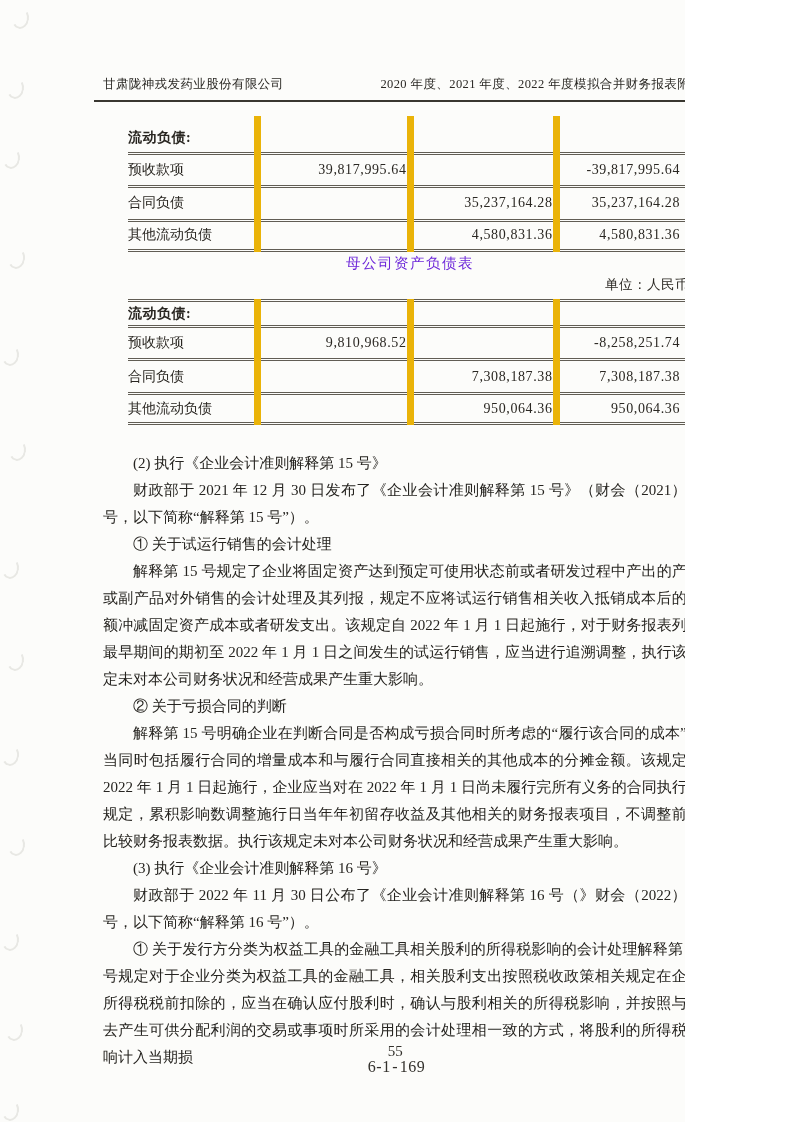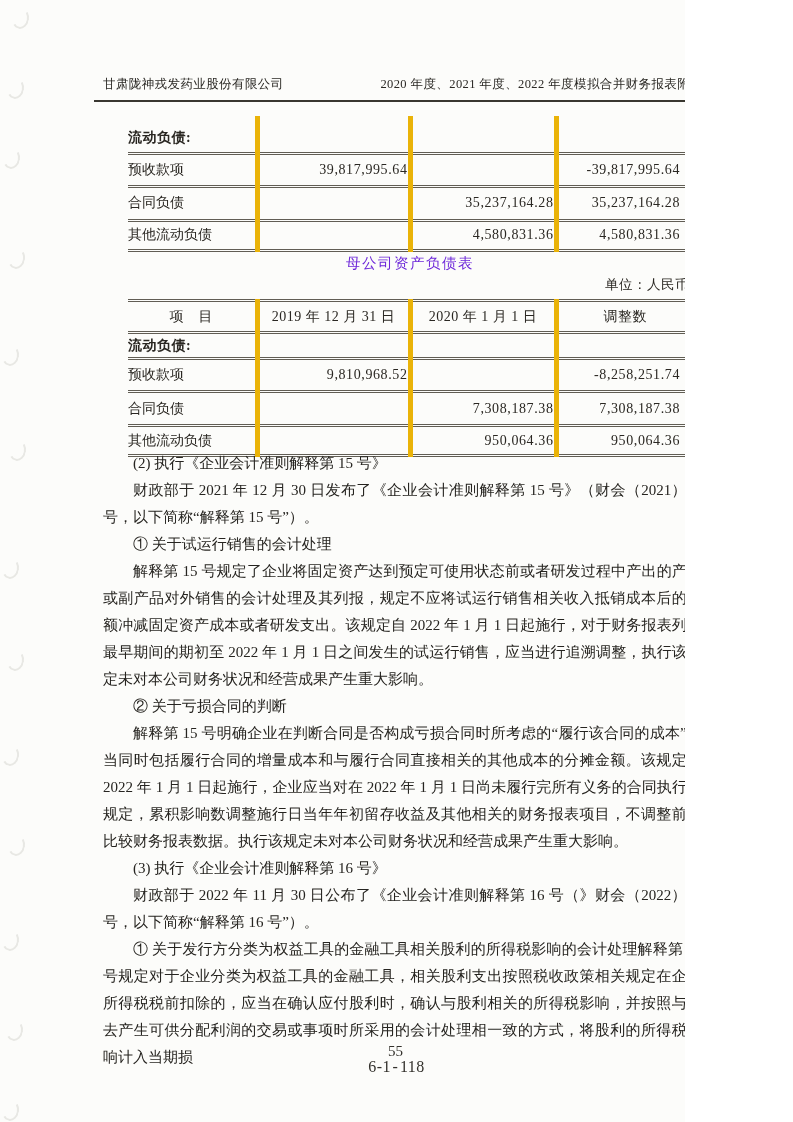--- a/index.html
+++ b/index.html
@@ -36,21 +36,21 @@
   
   table.tbl {
     position:absolute; border-collapse:collapse; table-layout:fixed;
     width:564px; left:128px; font-size:14px; color:#2a2722;
   }
   table.tbl col.c1 { width:129px; }
   table.tbl col.c2 { width:153px; }
   table.tbl col.c3 { width:146px; }
   table.tbl col.c4 { width:136px; }
   table.tbl td, table.tbl th { padding:0; overflow:hidden; white-space:nowrap; }
-  table.tbl td:not(:last-child), table.tbl th:not(:last-child) { border-right:5px solid #eab308; }
+  table.tbl td:not(:last-child), table.tbl th:not(:last-child) { border-right:7px solid #eab308; }
   table.tbl tr { border-bottom:3px double #615d54; }
   .t1 { top:116px; }
   .t2 { top:299px; border-top:3px double #615d54; }
   tr.r-top  { height:37px; }
   tr.r-head { height:32px; }
   tr.r-sec2 { height:26px; }
   tr.r-d1 { height:33px; }
   tr.r-d2 { height:34px; }
   tr.r-d3 { height:30px; }
   .c-item { text-align:left; padding-left:24px; }
@@ -152,26 +152,20 @@
   <div class="unit">单位：人民币元</div>
 
   <table class="tbl t2">
     <colgroup>
         <col class="c1">
         <col class="c2">
         <col class="c3">
         <col class="c4">
       </colgroup>
     <tbody>
-        <tr class="r-head">
-      <th>项　目</th>
-      <th>2019 年 12 月 31 日</th>
-      <th>2020 年 1 月 1 日</th>
-      <th>调整数</th>
-    </tr>
     <tr class="r-sec2">
       <td class="c-item sec-label">流动负债:</td>
       <td></td>
       <td></td>
       <td></td>
     </tr>
     <tr class="r-d1">
       <td class="c-item">预收款项</td>
       <td class="c-num">9,810,968.52</td>
       <td class="c-num"></td>
@@ -198,16 +192,16 @@
     <p>① 关于试运行销售的会计处理</p>
     <p>解释第 15 号规定了企业将固定资产达到预定可使用状态前或者研发过程中产出的产品或副产品对外销售的会计处理及其列报，规定不应将试运行销售相关收入抵销成本后的净额冲减固定资产成本或者研发支出。该规定自 2022 年 1 月 1 日起施行，对于财务报表列报最早期间的期初至 2022 年 1 月 1 日之间发生的试运行销售，应当进行追溯调整，执行该规定未对本公司财务状况和经营成果产生重大影响。</p>
     <p>② 关于亏损合同的判断</p>
     <p>解释第 15 号明确企业在判断合同是否构成亏损合同时所考虑的“履行该合同的成本”应当同时包括履行合同的增量成本和与履行合同直接相关的其他成本的分摊金额。该规定自 2022 年 1 月 1 日起施行，企业应当对在 2022 年 1 月 1 日尚未履行完所有义务的合同执行该规定，累积影响数调整施行日当年年初留存收益及其他相关的财务报表项目，不调整前期比较财务报表数据。执行该规定未对本公司财务状况和经营成果产生重大影响。</p>
     <p>(3) 执行《企业会计准则解释第 16 号》</p>
     <p>财政部于 2022 年 11 月 30 日公布了《企业会计准则解释第 16 号（》财会（2022）31 号，以下简称“解释第 16 号”）。</p>
     <p>① 关于发行方分类为权益工具的金融工具相关股利的所得税影响的会计处理解释第 19 号规定对于企业分类为权益工具的金融工具，相关股利支出按照税收政策相关规定在企业所得税税前扣除的，应当在确认应付股利时，确认与股利相关的所得税影响，并按照与过去产生可供分配利润的交易或事项时所采用的会计处理相一致的方式，将股利的所得税影响计入当期损</p>
   </div>
 
   <div class="footer">
-    <span>6-1</span><span class="pagefrac"><span class="pf-top">55</span><span>-</span></span><span>118</span>
+    <span>6-1</span><span class="pagefrac"><span class="pf-top">55</span><span>-</span></span><span>169</span>
   </div>
 
 </div>
 
 </body></html>

